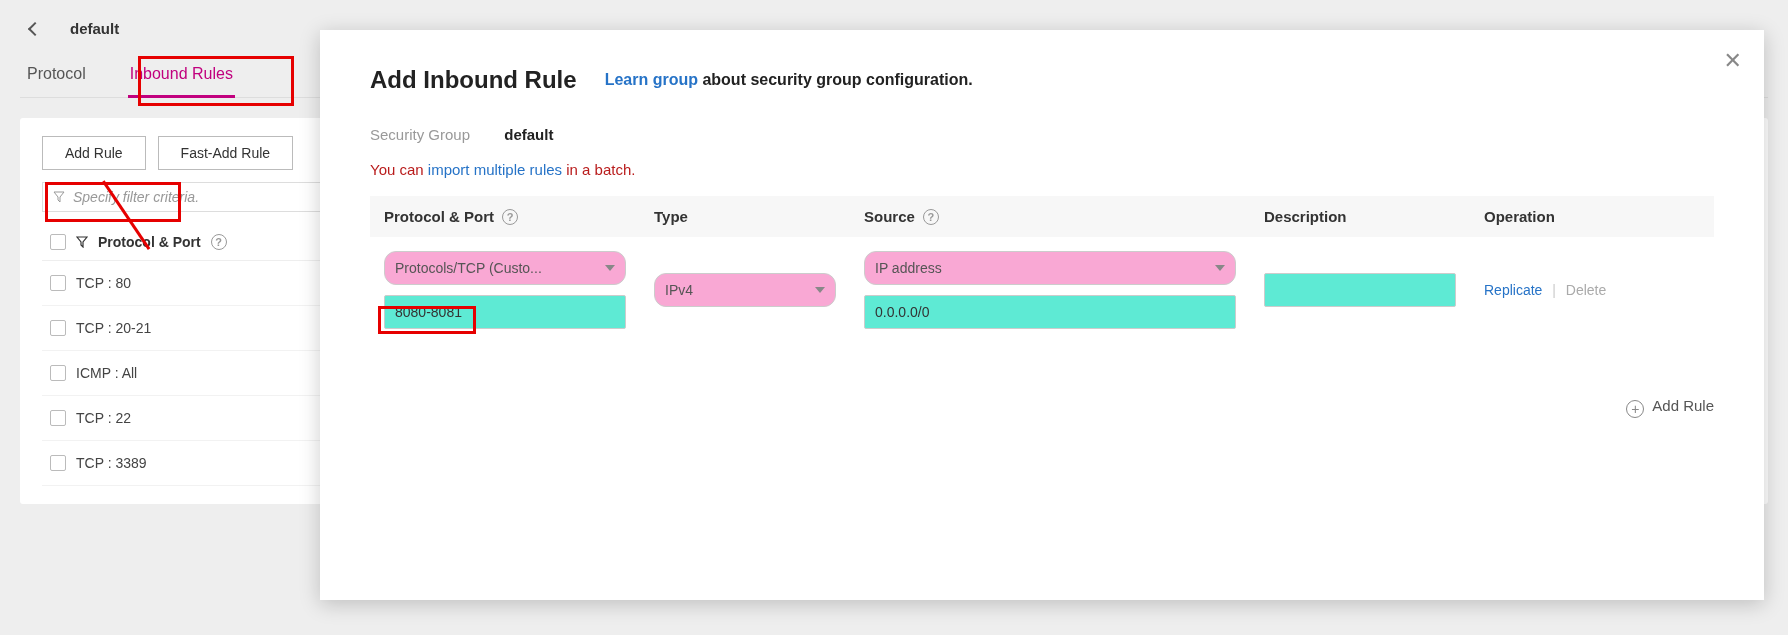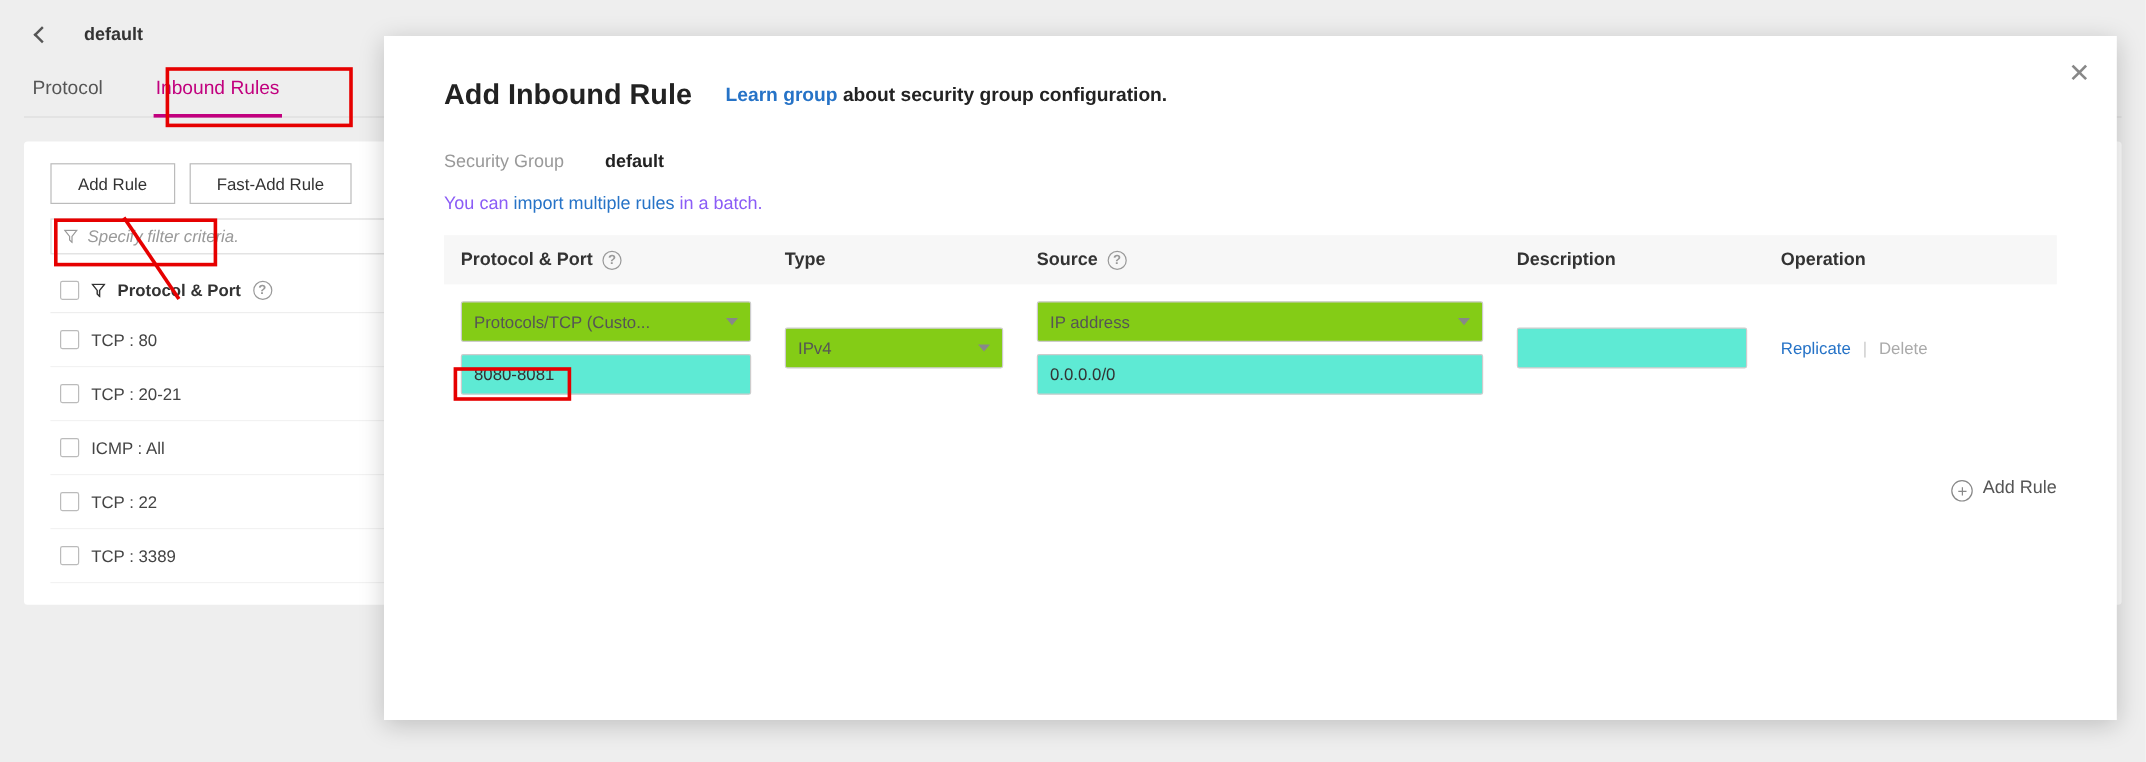--- a/index.html
+++ b/index.html
@@ -165,21 +165,21 @@
     font-size: 16px;
     color: #222;
   }
   .sg-row {
     margin-bottom: 18px;
     font-size: 15px;
   }
   .sg-label { color: #999; margin-right: 30px; }
   .sg-value { font-weight: bold; color: #222; }
   .hint-row { margin-bottom: 18px; font-size: 15px; }
-  .hint-orange { color: #8b5cf6; }
+  .hint-orange { color: #b91c1c; }
   .hint-link { color: #2673c7; }
 
   .grid {
     width: 100%;
     border-collapse: collapse;
   }
   .grid th {
     text-align: left;
     font-weight: bold;
     color: #333;
@@ -195,27 +195,27 @@
   .col-type { width: 210px; }
   .col-source { width: 400px; }
   .col-desc { width: 220px; }
   .col-op { width: auto; }
 
   .select-box {
     display: flex;
     align-items: center;
     justify-content: space-between;
     border: 1px solid #ccc;
-    border-radius: 2px;
+    border-radius: 12px;
     height: 34px;
     padding: 0 10px;
     color: #555;
     font-size: 14px;
     width: 100%;
-    background: #84cc16;
+    background: #f9a8d4;
   }
   .select-box .caret {
     width: 0; height: 0;
     border-left: 5px solid transparent;
     border-right: 5px solid transparent;
     border-top: 6px solid #888;
   }
   .text-input {
     border: 1px solid #ccc;
     border-radius: 2px;

